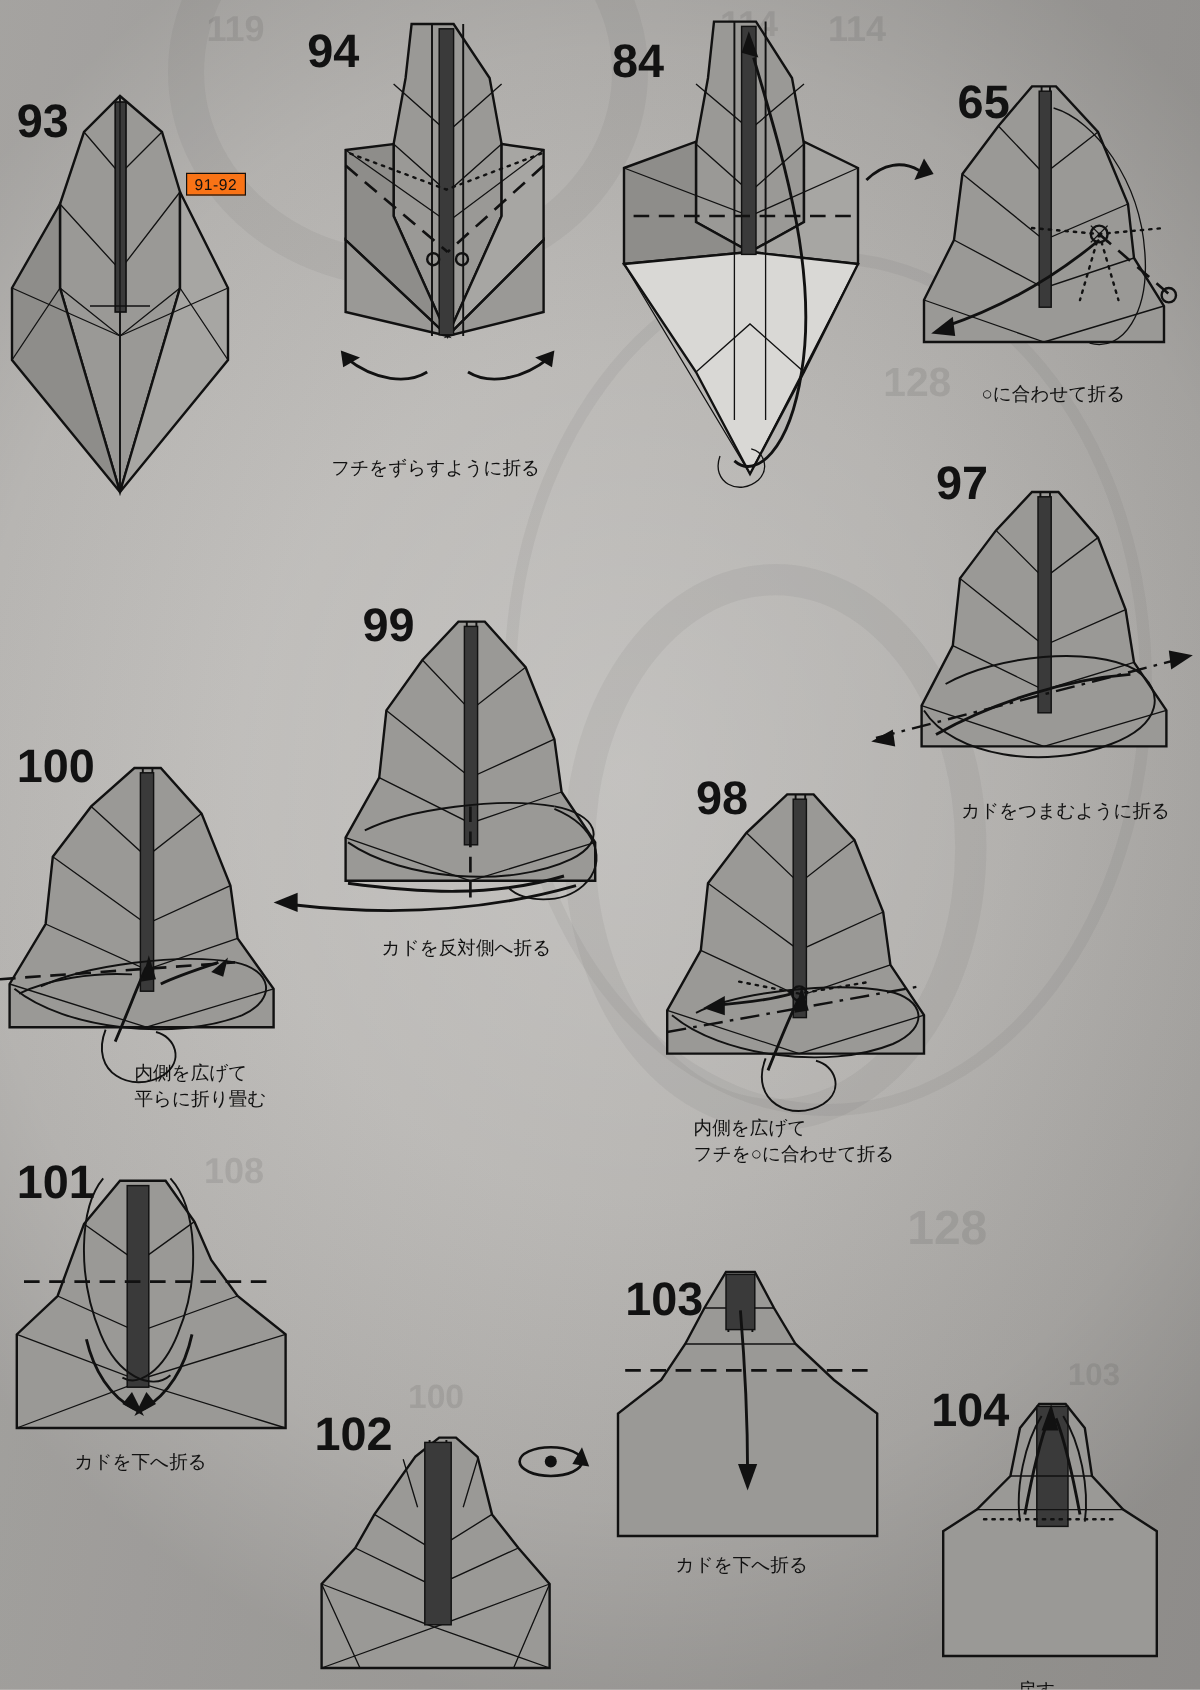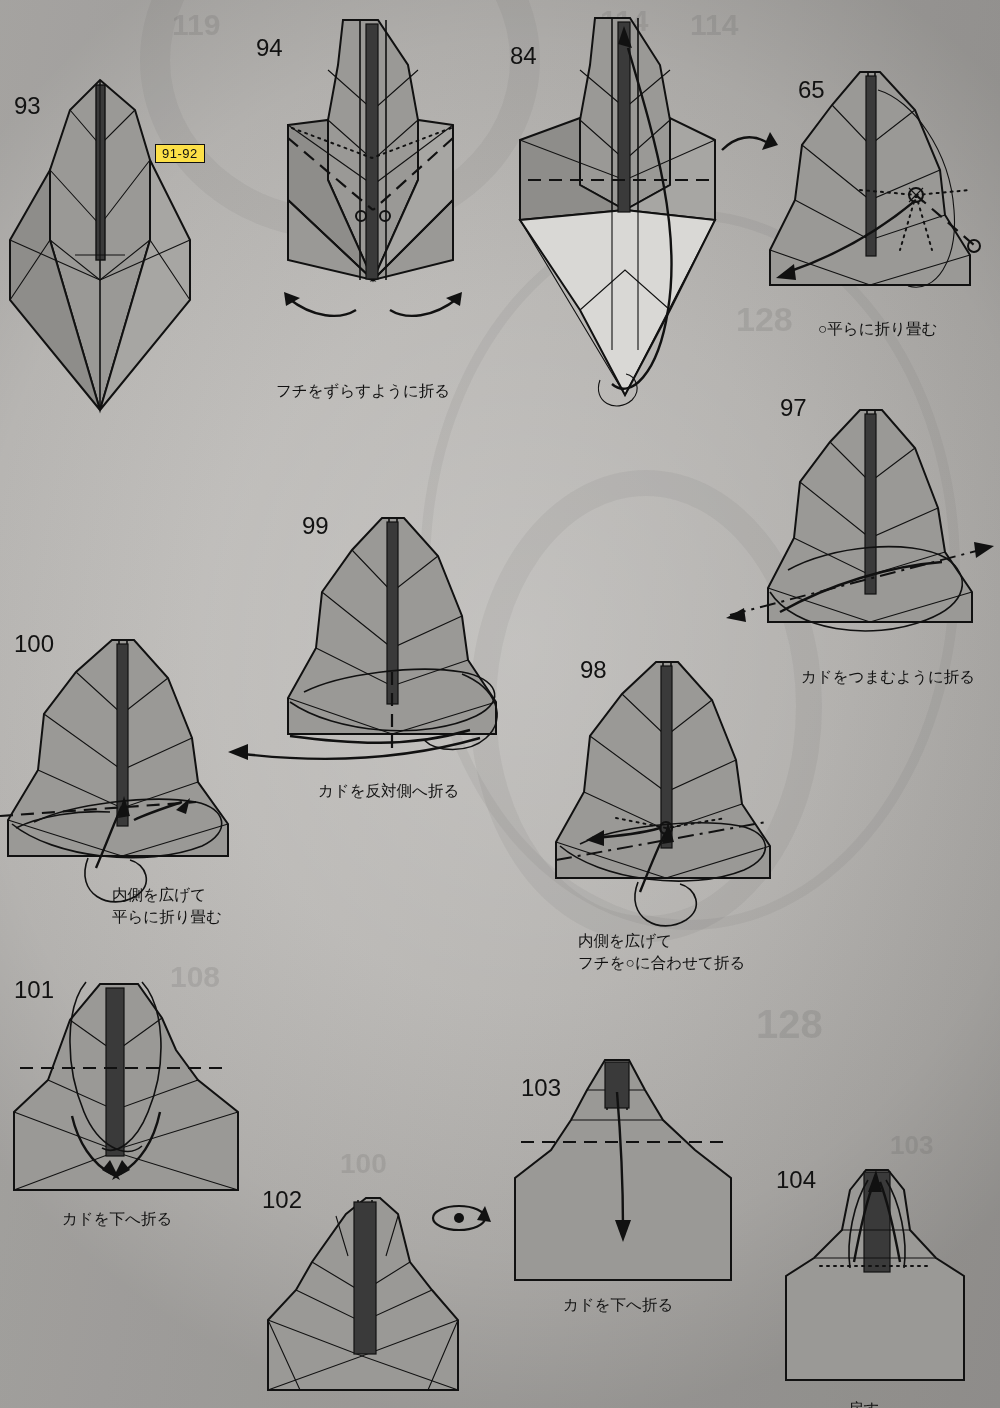--- a/index.html
+++ b/index.html
@@ -13,37 +13,37 @@
   #page{
     position:absolute;inset:0;
     background:
       radial-gradient(ellipse 70% 55% at 52% 46%, rgba(255,255,255,0.18) 0%, rgba(255,255,255,0.05) 45%, rgba(0,0,0,0.06) 78%, rgba(0,0,0,0.16) 100%),
       linear-gradient(100deg, #c4c2bf 0%, #bcbab7 28%, #b4b2af 60%, #a9a7a4 100%);
   }
   
   .ghost{position:absolute;color:rgba(60,60,60,0.13);font-weight:700;pointer-events:none;user-select:none;}
   .ghost-shape{position:absolute;border:10px solid rgba(70,70,70,0.07);border-radius:50%;pointer-events:none;}
   .step{position:absolute;}
-  .num{position:absolute;font-size:24px;font-weight:400;letter-spacing:0px;color:#121212;margin-top:12px;}
+  .num{position:absolute;font-size:39px;font-weight:700;letter-spacing:0px;color:#121212;}
   .cap{position:absolute;font-size:15.5px;line-height:1.45;color:#111;white-space:pre;}
   svg{position:absolute;overflow:visible;}
   .fill-a{fill:#9a9996;stroke:#111;stroke-width:2;}
   .fill-b{fill:#8e8d8a;stroke:#111;stroke-width:2;}
   .fill-c{fill:#a7a6a3;stroke:#111;stroke-width:2;}
   .fill-w{fill:#d9d8d5;stroke:#111;stroke-width:2;}
   .ln{stroke:#111;stroke-width:1.6;fill:none;}
   .ln-t{stroke:#111;stroke-width:1.1;fill:none;}
   .dash{stroke:#111;stroke-width:2.2;fill:none;stroke-dasharray:13 8;}
   .dot{stroke:#111;stroke-width:2;fill:none;stroke-dasharray:2 5;stroke-linecap:round;}
   .dashdot{stroke:#111;stroke-width:2;fill:none;stroke-dasharray:16 6 3 6;}
   .arrow{stroke:#111;stroke-width:2.4;fill:none;}
   .arrowhead{fill:#111;}
   .circ{fill:none;stroke:#111;stroke-width:2;}
   .label-box{
-    position:absolute;border:1.5px solid #111;background:#fde047;
+    position:absolute;border:1.5px solid #111;background:#f97316;
     font-size:13px;padding:1px 6px;letter-spacing:0.5px;
   }
 </style>
 </head>
 <body>
 
 <div id="page"></div>
 
 <div class="ghost-shape" style="left:420px;top:210px;width:520px;height:700px;"></div>
 <div class="ghost-shape" style="left:470px;top:470px;width:300px;height:420px;border-width:26px;"></div>
@@ -141,21 +141,21 @@
     <circle class="circ" cx="176" cy="145" r="7"></circle>
     <path class="ln-t" d="M169,138 L183,152 M183,138 L169,152"></path>
     <path class="dash" d="M176,145 L234,195"></path>
     <path class="dot" d="M120,140 L176,145 L230,140"></path>
     <path class="dot" d="M176,145 L160,200 M176,145 L192,200"></path>
     <path class="ln-t" d="M138,40 C172,50 210,100 214,160 C218,210 196,244 168,236"></path>
     <path class="arrow" d="M176,150 C140,180 98,205 48,222"></path>
     <polygon class="arrowhead" points="36,228 54,214 56,230"></polygon>
     <circle class="circ" cx="234" cy="196" r="6"></circle>
   </svg>
-  <div class="cap" style="left:78px;top:268px;">○平らに折り畳む</div>
+  <div class="cap" style="left:78px;top:268px;">○に合わせて折る</div>
 </div>
 
 <div class="step" style="left:710px;top:370px;width:290px;height:330px;">
   <div class="num" style="left:70px;top:12px;">97</div>
   <svg width="290" height="300" viewBox="0 0 290 300" style="left:0;top:0;">
     <polygon class="fill-a" points="150,40 172,40 205,78 228,138 235,182 262,222 262,252 58,252 58,218 84,168 90,112 120,72"></polygon>
     <path class="ln" d="M157,40 L157,218 M165,40 L165,218"></path>
     <path class="ln-t" d="M90,112 L160,168 L228,138"></path>
     <path class="ln-t" d="M84,168 L160,205 L235,182"></path>
     <path class="ln-t" d="M58,218 L160,252 M262,222 L160,252"></path>

